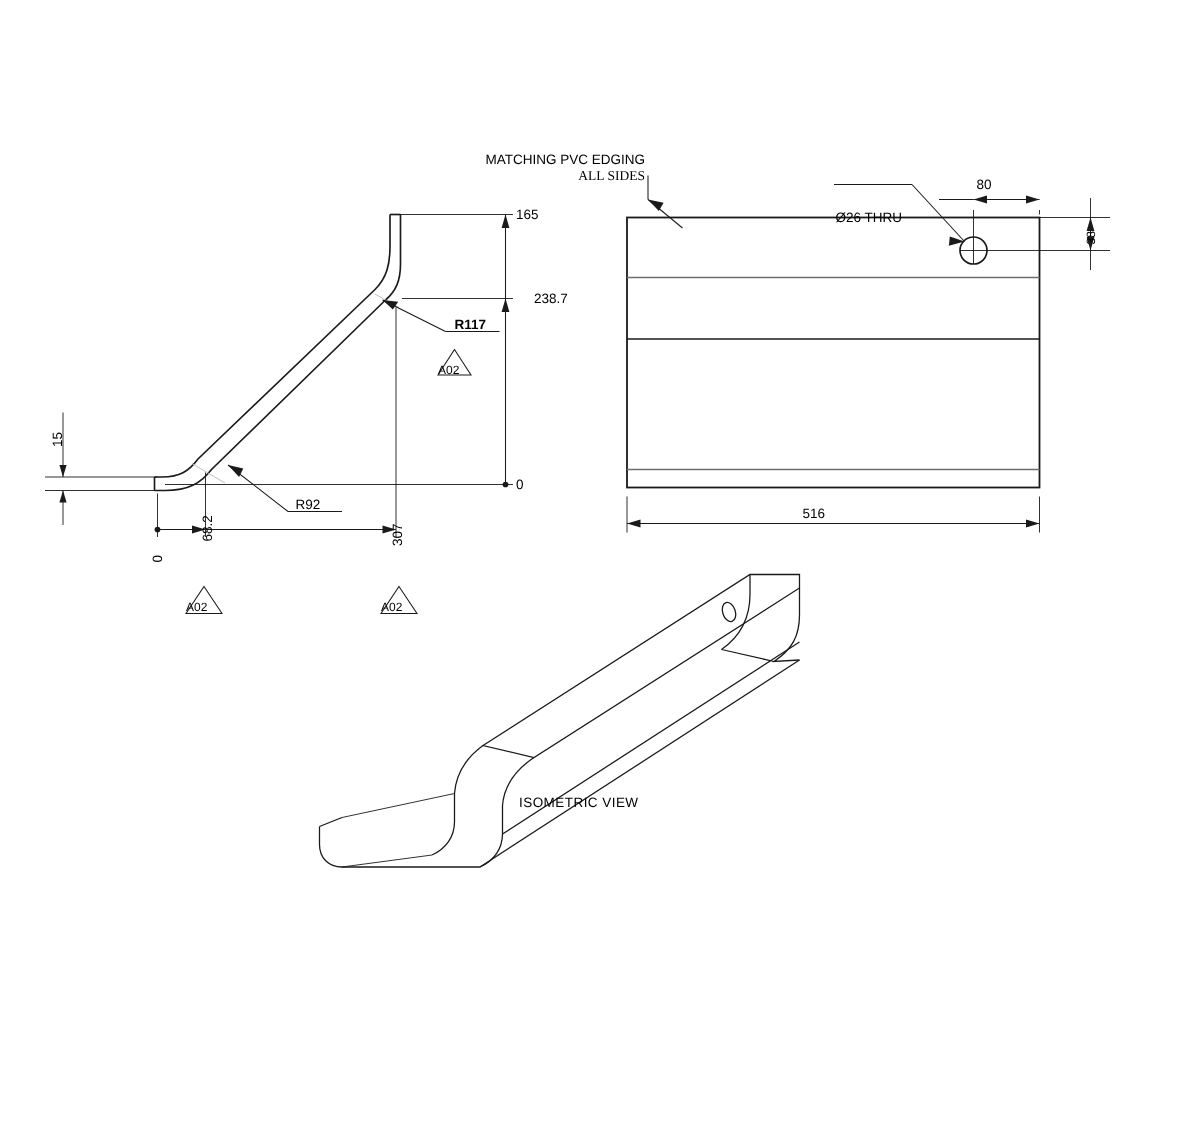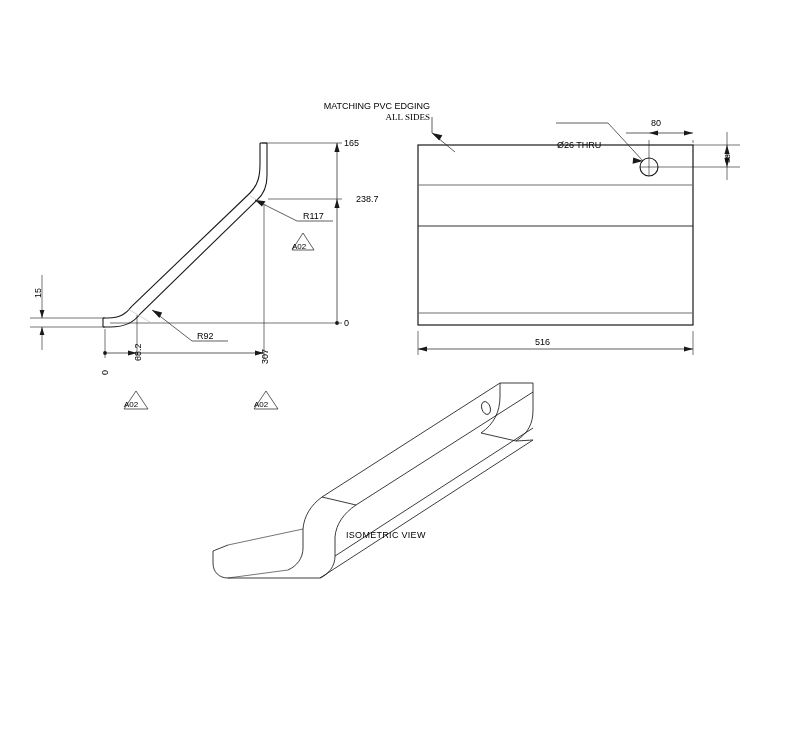--- a/index.html
+++ b/index.html
@@ -203,21 +203,21 @@
   <div class="lbl" style="left:344px; top:318px;">0</div>
 
   <div class="lbl rot" style="left:33px; top:298px;">15</div>
 
   <div class="lbl rot" style="left:100px; top:375px;">0</div>
 
   <div class="lbl rot" style="left:133px; top:361px;">68.2</div>
 
   <div class="lbl rot" style="left:260px; top:364px;">307</div>
 
-  <div class="lbl" style="left:303px; top:211px;">R117</div>
+  <div class="lbl" style="left:303px; top:211px;font-weight:bold;">R117</div>
 
   <div class="lbl" style="left:197px; top:331px;">R92</div>
 
   <div class="lbl ctr" style="left:292px; top:241px; width:22px; font-size:8px;">A02</div>
 
   <div class="lbl ctr" style="left:124px; top:399px; width:24px; font-size:8px;">A02</div>
 
   <div class="lbl ctr" style="left:254px; top:399px; width:24px; font-size:8px;">A02</div>
 
   <div class="lbl rt" style="left:320px; top:101px; width:110px;">MATCHING PVC EDGING</div>

